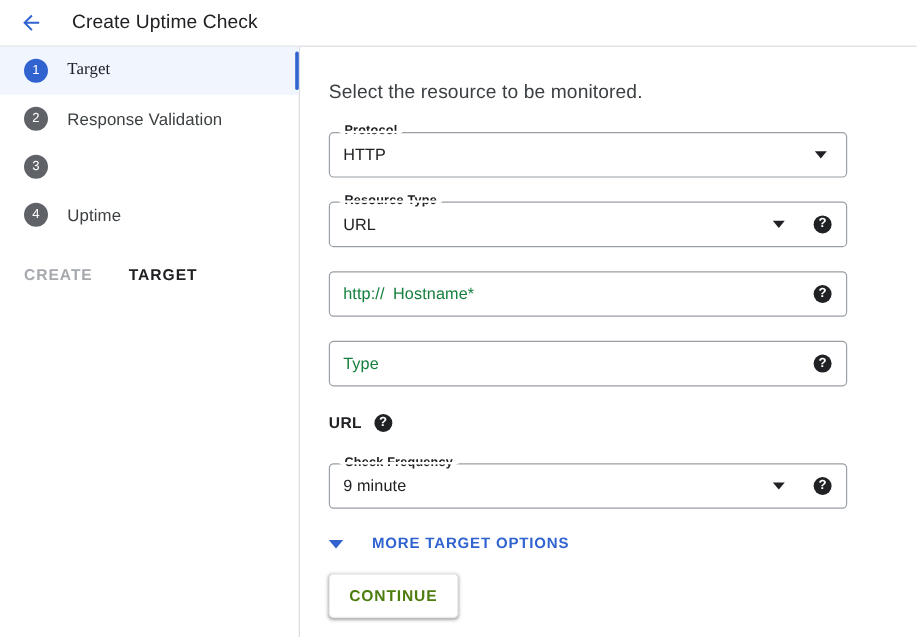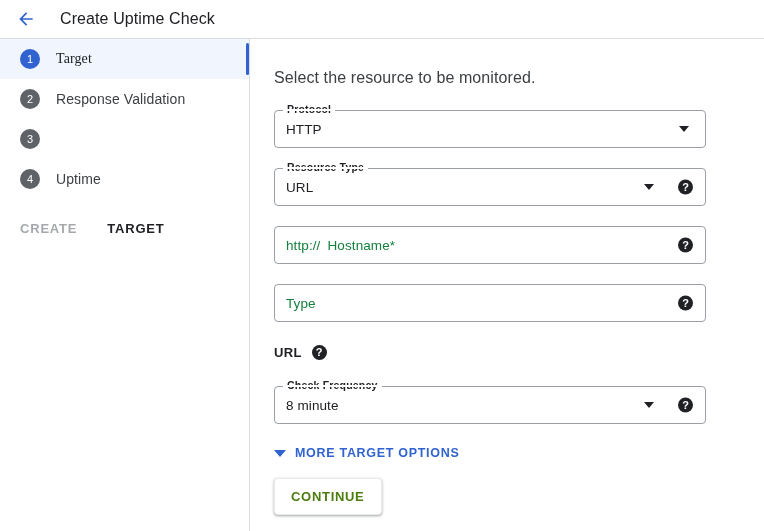--- a/index.html
+++ b/index.html
@@ -247,21 +247,21 @@
     font-size: 13px;
     font-weight: bold;
     color: #202124;
     letter-spacing: 0.3px;
   }
 
   
   .expander {
     display: flex;
     align-items: center;
-    gap: 9px;
+    gap: 24px;
     cursor: pointer;
     margin-top: 22px;
     margin-bottom: 18px;
     width: fit-content;
   }
   .chevron-down {
     width: 0;
     height: 0;
     border-left: 6px solid transparent;
     border-right: 6px solid transparent;
@@ -373,21 +373,21 @@
     <div class="url-row">
       <span class="url-label">URL</span>
       <span class="help-icon">?</span>
       <span></span>
     </div>
 
     
     <div class="field">
       <div class="box"></div>
       <div class="flabel">Check Frequency</div>
-      <div class="value">8 minute</div>
+      <div class="value">9 minute</div>
       <div class="caret" style="right:52px;"></div>
       <span class="help-icon" style="right:13px;">?</span>
     <div class="notch" style="width: 99px;"></div>
       </div>
 
     
     <div class="expander">
       <span class="chevron-down"></span>
       <span class="expander-label">MORE TARGET OPTIONS</span>
     </div>

